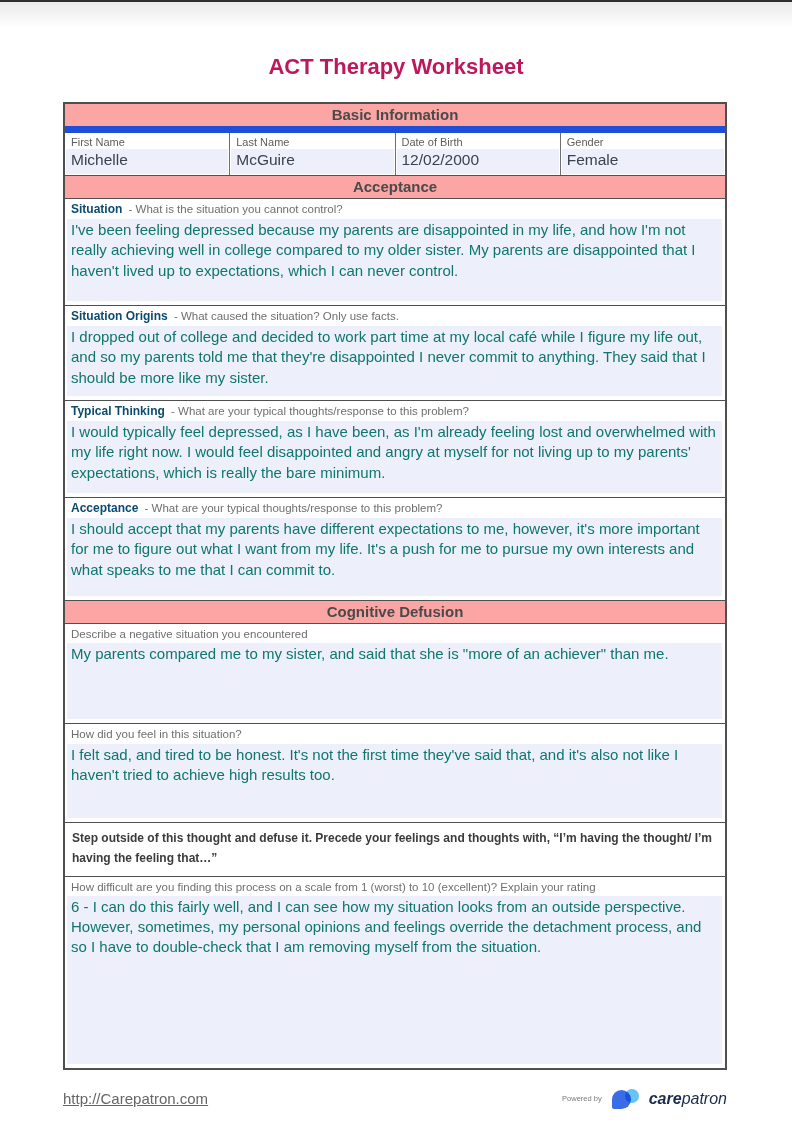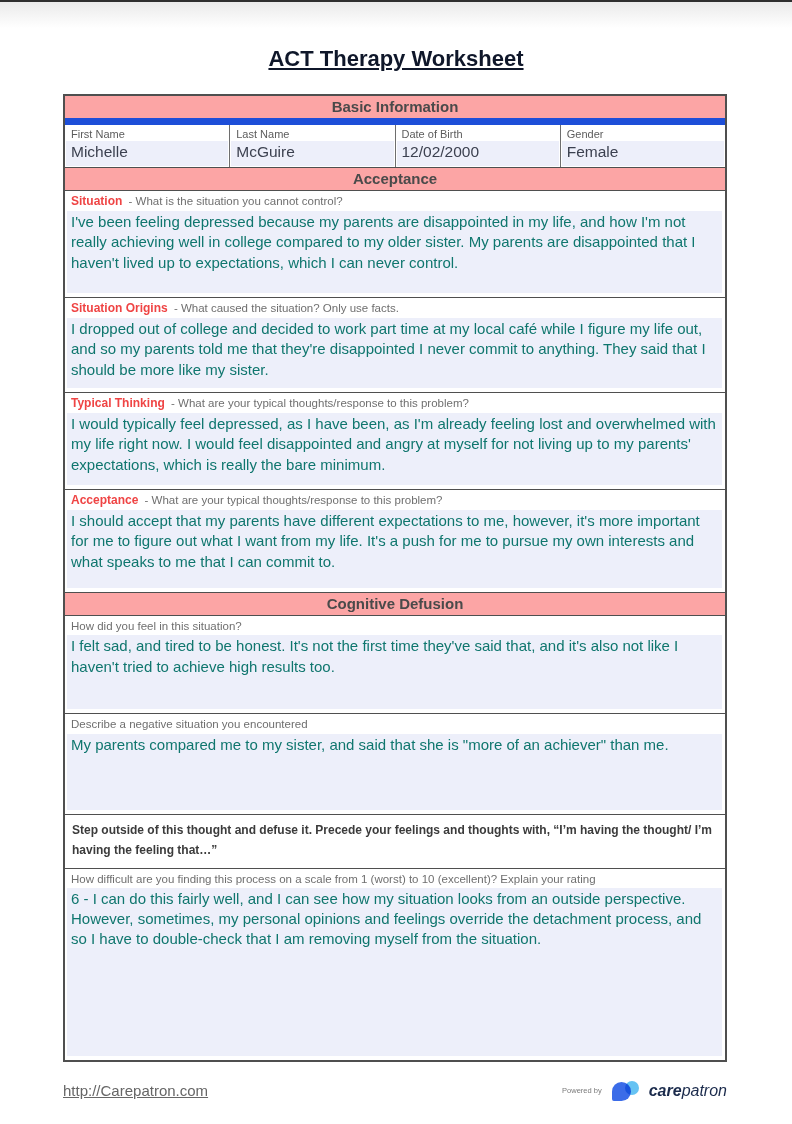--- a/index.html
+++ b/index.html
@@ -10,26 +10,25 @@
     position: relative;
     width: 792px;
     height: 1124px;
     background: #ffffff;
     overflow: hidden;
   }
   .top-line { height: 2px; background: #2e2e2e; }
   .top-fade { height: 26px; background: linear-gradient(#eaeaea, #ffffff); }
 
   .title {
-    margin: 18px 0 22px;
+    margin: 26px 0 22px;
     text-align: center;
     font-size: 22px;
     font-weight: bold;
-    color: #0f172a;
-    text-decoration: underline;
+    color: #be185d;
   }
 
   .worksheet {
     margin: 0 65px 0 63px;
     border: 2px solid #4f4f4f;
     background: #ffffff;
   }
   .worksheet > :first-child { border-top: none; }
 
   .section-header {
@@ -50,21 +49,21 @@
     background: #edeffa;
     font-size: 15.5px;
     color: #3c4150;
     padding: 2px 5px 4px;
     min-height: 25px;
     margin: 0 1px 1px;
   }
 
   .qa-row { border-top: 1px solid #4f4f4f; }
   .qa-head { padding: 3px 6px 2px; font-size: 11.5px; line-height: 1.25; }
-  .qa-title { font-weight: bold; font-size: 12px; color: #ef4444; }
+  .qa-title { font-weight: bold; font-size: 12px; color: #0c4a6e; }
   .qa-q { color: #6f6f6f; }
   .qa-q.spaced { margin-left: 3px; }
   .qa-answer {
     background: #edeffa;
     margin: 0 3px 4px 2px;
     padding: 1px 4px 3px;
     font-size: 15px;
     color: #0f766e;
     line-height: 1.35;
   }
@@ -165,30 +164,30 @@
         <span class="qa-title">Acceptance</span>
         <span class="qa-q spaced">- What are your typical thoughts/response to this problem?</span>
       </div>
       <div class="qa-answer" style="min-height:78px">I should accept that my parents have different expectations to me, however, it's more important for me to figure out what I want from my life. It's a push for me to pursue my own interests and what speaks to me that I can commit to.</div>
     </div>
 
     <div class="section-header">Cognitive Defusion</div>
 
     <div class="qa-row">
       <div class="qa-head">
+        <span class="qa-q">Describe a negative situation you encountered</span>
+      </div>
+      <div class="qa-answer" style="min-height:76px">My parents compared me to my sister, and said that she is "more of an achiever" than me.</div>
+    </div>
+
+    <div class="qa-row">
+      <div class="qa-head">
         <span class="qa-q">How did you feel in this situation?</span>
       </div>
       <div class="qa-answer" style="min-height:74px">I felt sad, and tired to be honest. It's not the first time they've said that, and it's also not like I haven't tried to achieve high results too.</div>
-    </div>
-
-    <div class="qa-row">
-      <div class="qa-head">
-        <span class="qa-q">Describe a negative situation you encountered</span>
-      </div>
-      <div class="qa-answer" style="min-height:76px">My parents compared me to my sister, and said that she is "more of an achiever" than me.</div>
     </div>
 
     <div class="qa-row">
       <div class="qa-bold-note">Step outside of this thought and defuse it. Precede your feelings and thoughts with, “I’m having the thought/ I’m having the feeling that…”</div>
     </div>
 
     <div class="qa-row">
       <div class="qa-head">
         <span class="qa-q">How difficult are you finding this process on a scale from 1 (worst) to 10 (excellent)? Explain your rating</span>
       </div>

